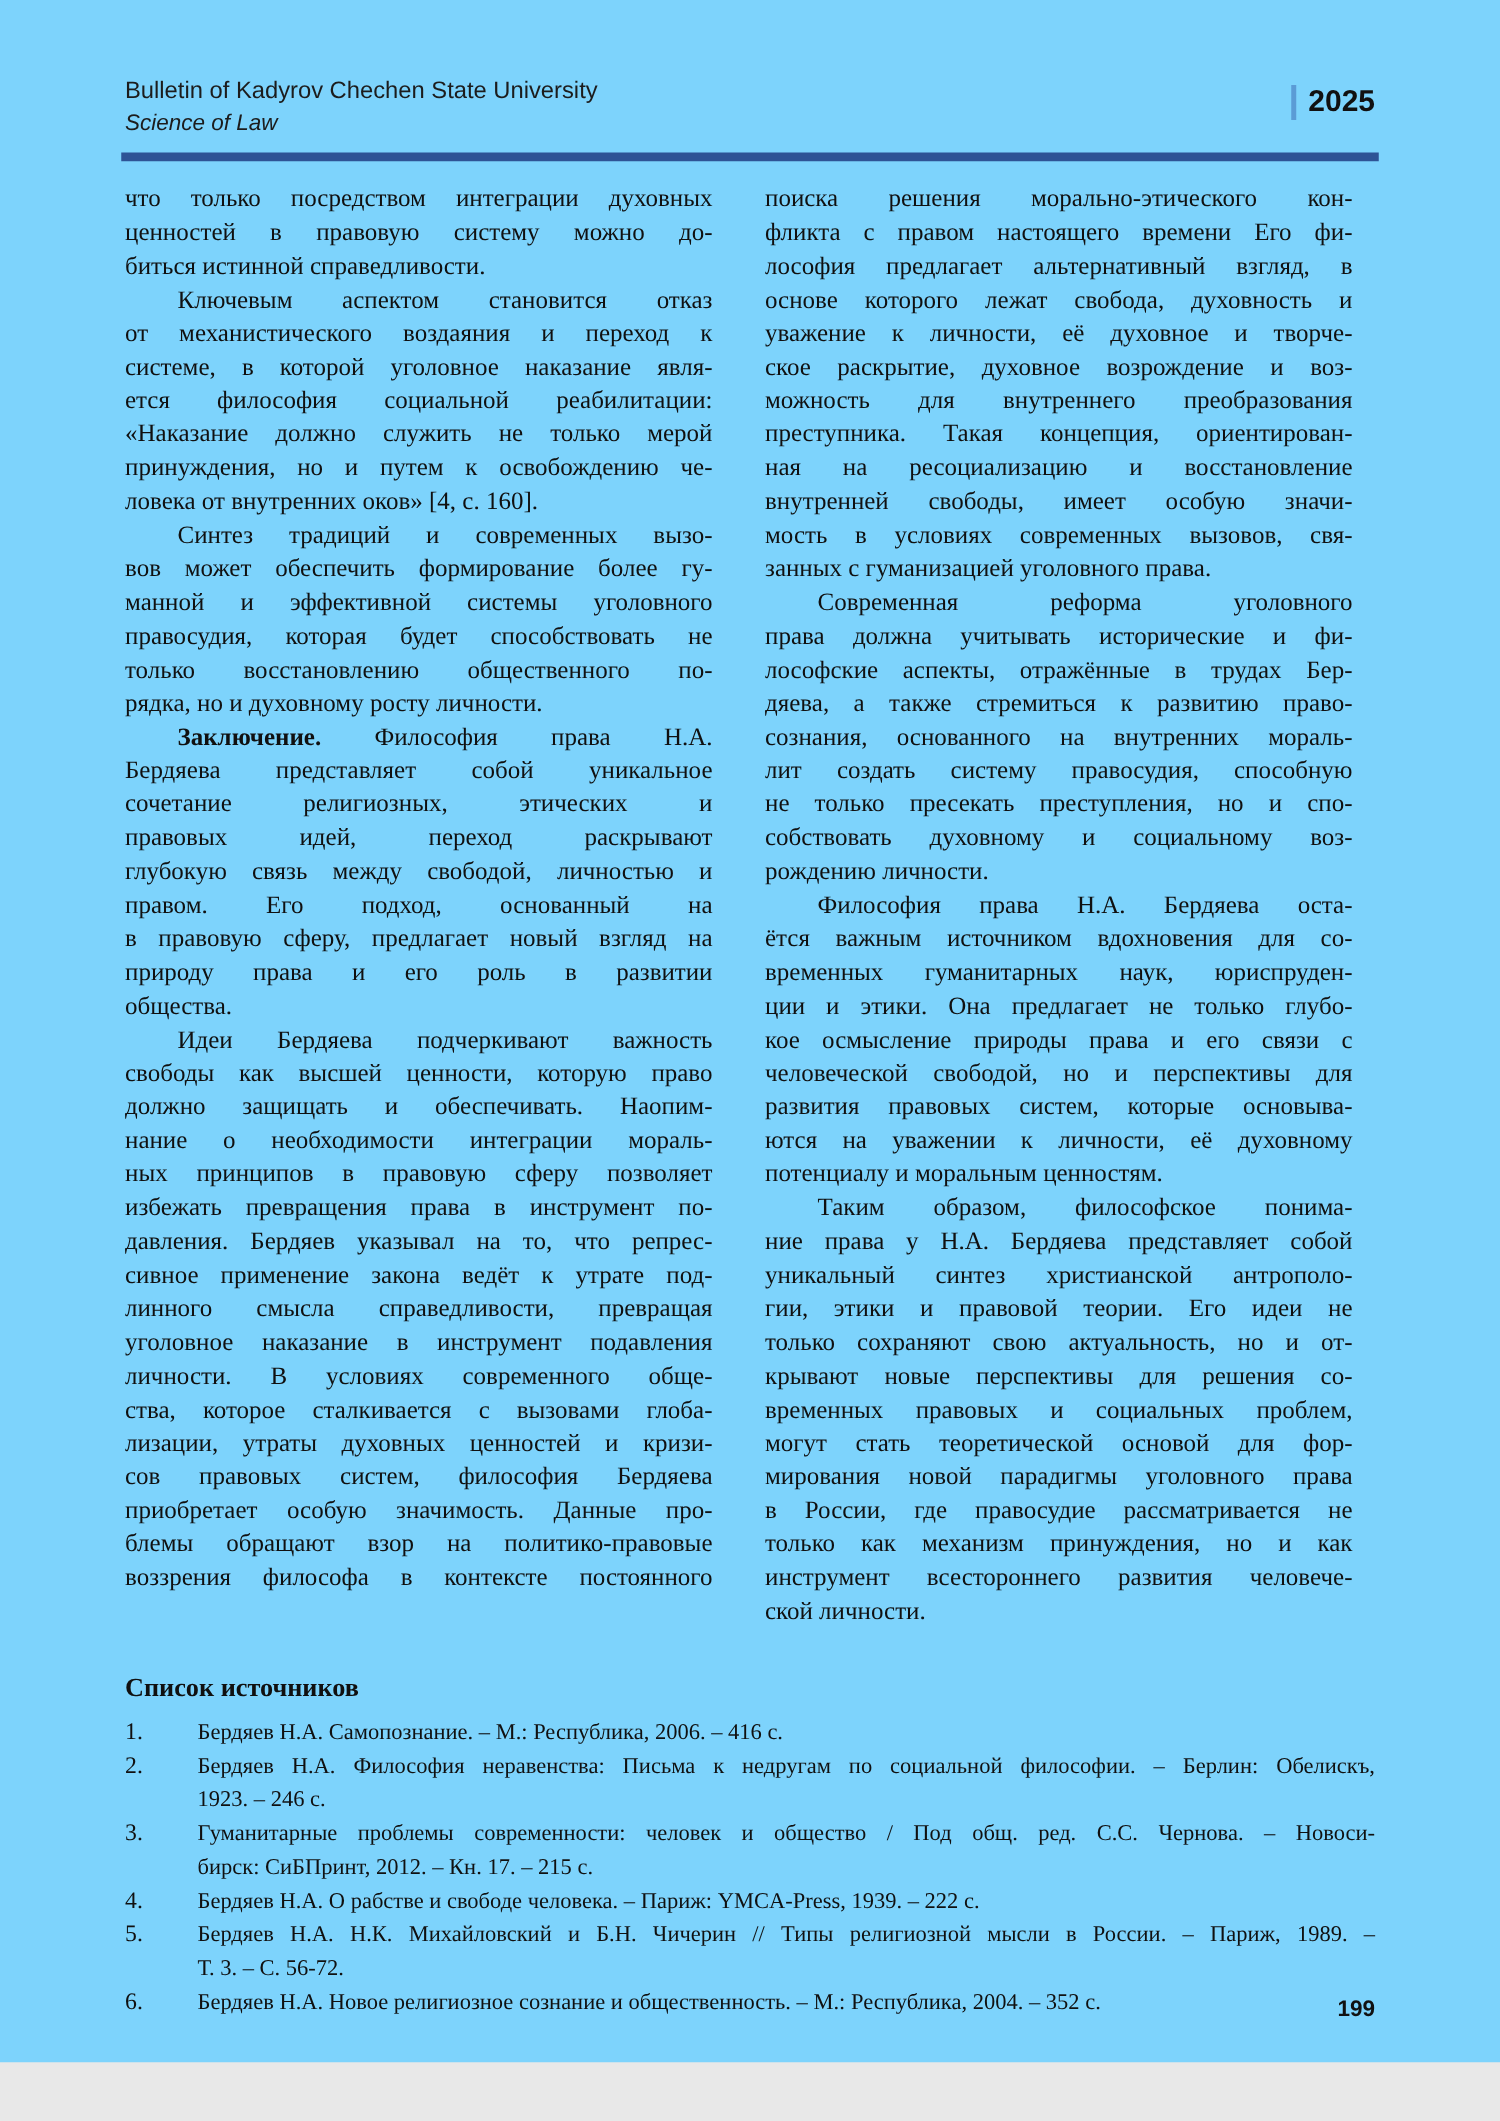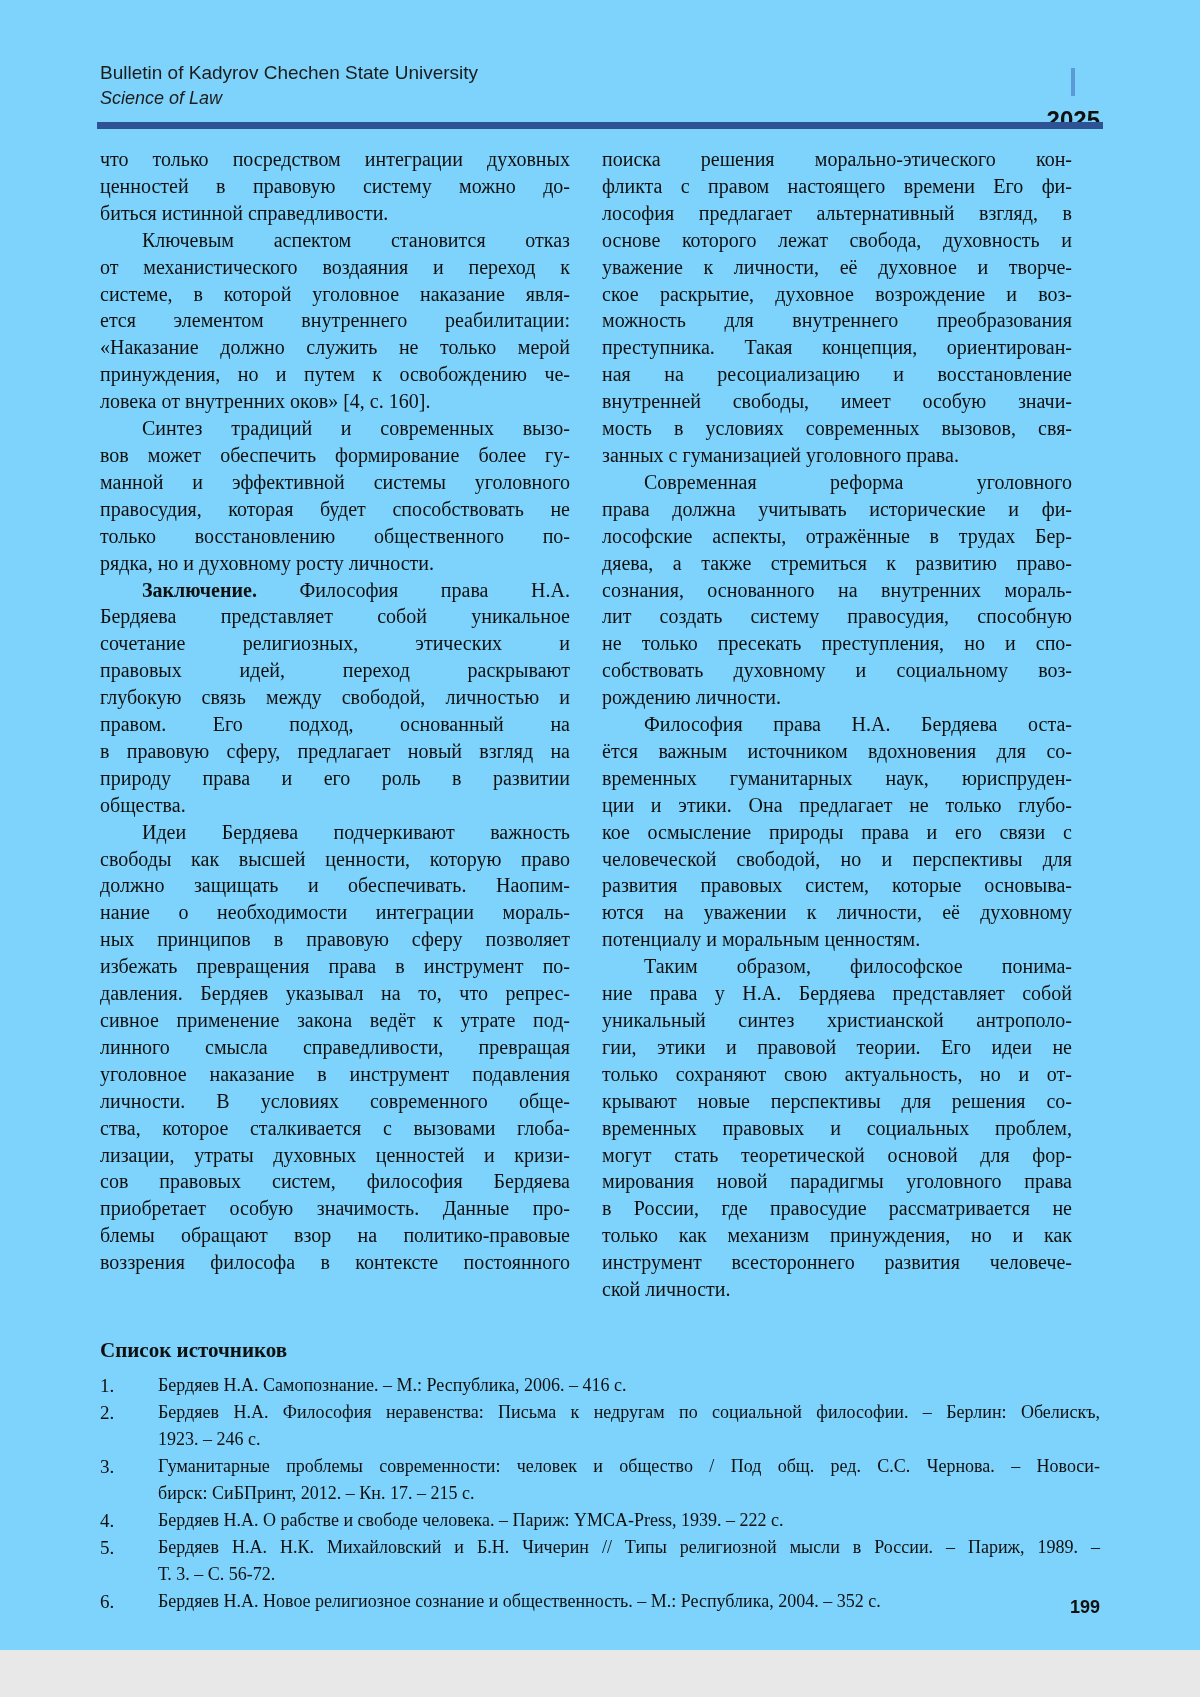--- a/index.html
+++ b/index.html
@@ -10,27 +10,27 @@
     background:#7dd3fc;
     font-family:"Liberation Serif","DejaVu Serif",serif;
     color:#101010;
     overflow:hidden;
   }
   
   .header{position:absolute;left:100px;top:60px;width:1000px;
     font-family:"Liberation Sans","DejaVu Sans",sans-serif;color:#1c1c1c;}
   .journal-title{font-size:19px;line-height:26px;}
   .journal-subtitle{font-size:18px;line-height:24px;font-style:italic;}
-  .year-block{position:absolute;right:0;top:8px;display:flex;align-items:center;gap:10px;flex-direction:column;}
+  .year-block{position:absolute;right:0;top:8px;display:flex;align-items:center;gap:10px;}
   .year-bar{width:4px;height:28px;background:#5B9BD5;}
   .year-text{font-size:24px;font-weight:bold;color:#111;}
   .rule-top{position:absolute;left:97px;top:122px;width:1006px;height:7px;background:#2E5395;}
   .rule-bottom{position:absolute;left:97px;top:1684px;width:1006px;height:7px;background:#2E5395;}
   
-  .body-text{position:absolute;left:100px;top:146px;width:1000px;display:flex;gap:32px;}
+  .body-text{position:absolute;left:100px;top:146px;width:1000px;display:flex;gap:42px;}
   .col{width:470px;}
   .line{
     font-size:20px;line-height:26.9px;
     text-align:justify;text-align-last:justify;
     white-space:normal;
   }
   .line.indent{text-indent:42px;}
   .line.plast{text-align-last:left;}
   .line b{font-weight:bold;}
   
@@ -63,21 +63,21 @@
   <div class="rule-top"></div>
 
   <div class="body-text">
     <div class="col" id="col-0">
         <div class="line">что только посредством интеграции духовных</div>
         <div class="line">ценностей в правовую систему можно до-</div>
         <div class="line plast">биться истинной справедливости.</div>
         <div class="line indent">Ключевым аспектом становится отказ</div>
         <div class="line">от механистического воздаяния и переход к</div>
         <div class="line">системе, в которой уголовное наказание явля-</div>
-        <div class="line">ется элементом внутреннего реабилитации:</div>
+        <div class="line">ется философия социальной реабилитации:</div>
         <div class="line">«Наказание должно служить не только мерой</div>
         <div class="line">принуждения, но и путем к освобождению че-</div>
         <div class="line plast">ловека от внутренних оков» [4, с. 160].</div>
         <div class="line indent">Синтез традиций и современных вызо-</div>
         <div class="line">вов может обеспечить формирование более гу-</div>
         <div class="line">манной и эффективной системы уголовного</div>
         <div class="line">правосудия, которая будет способствовать не</div>
         <div class="line">только восстановлению общественного по-</div>
         <div class="line plast">рядка, но и духовному росту личности.</div>
         <div class="line indent"><b>Заключение.</b> Философия права Н.А.</div>

